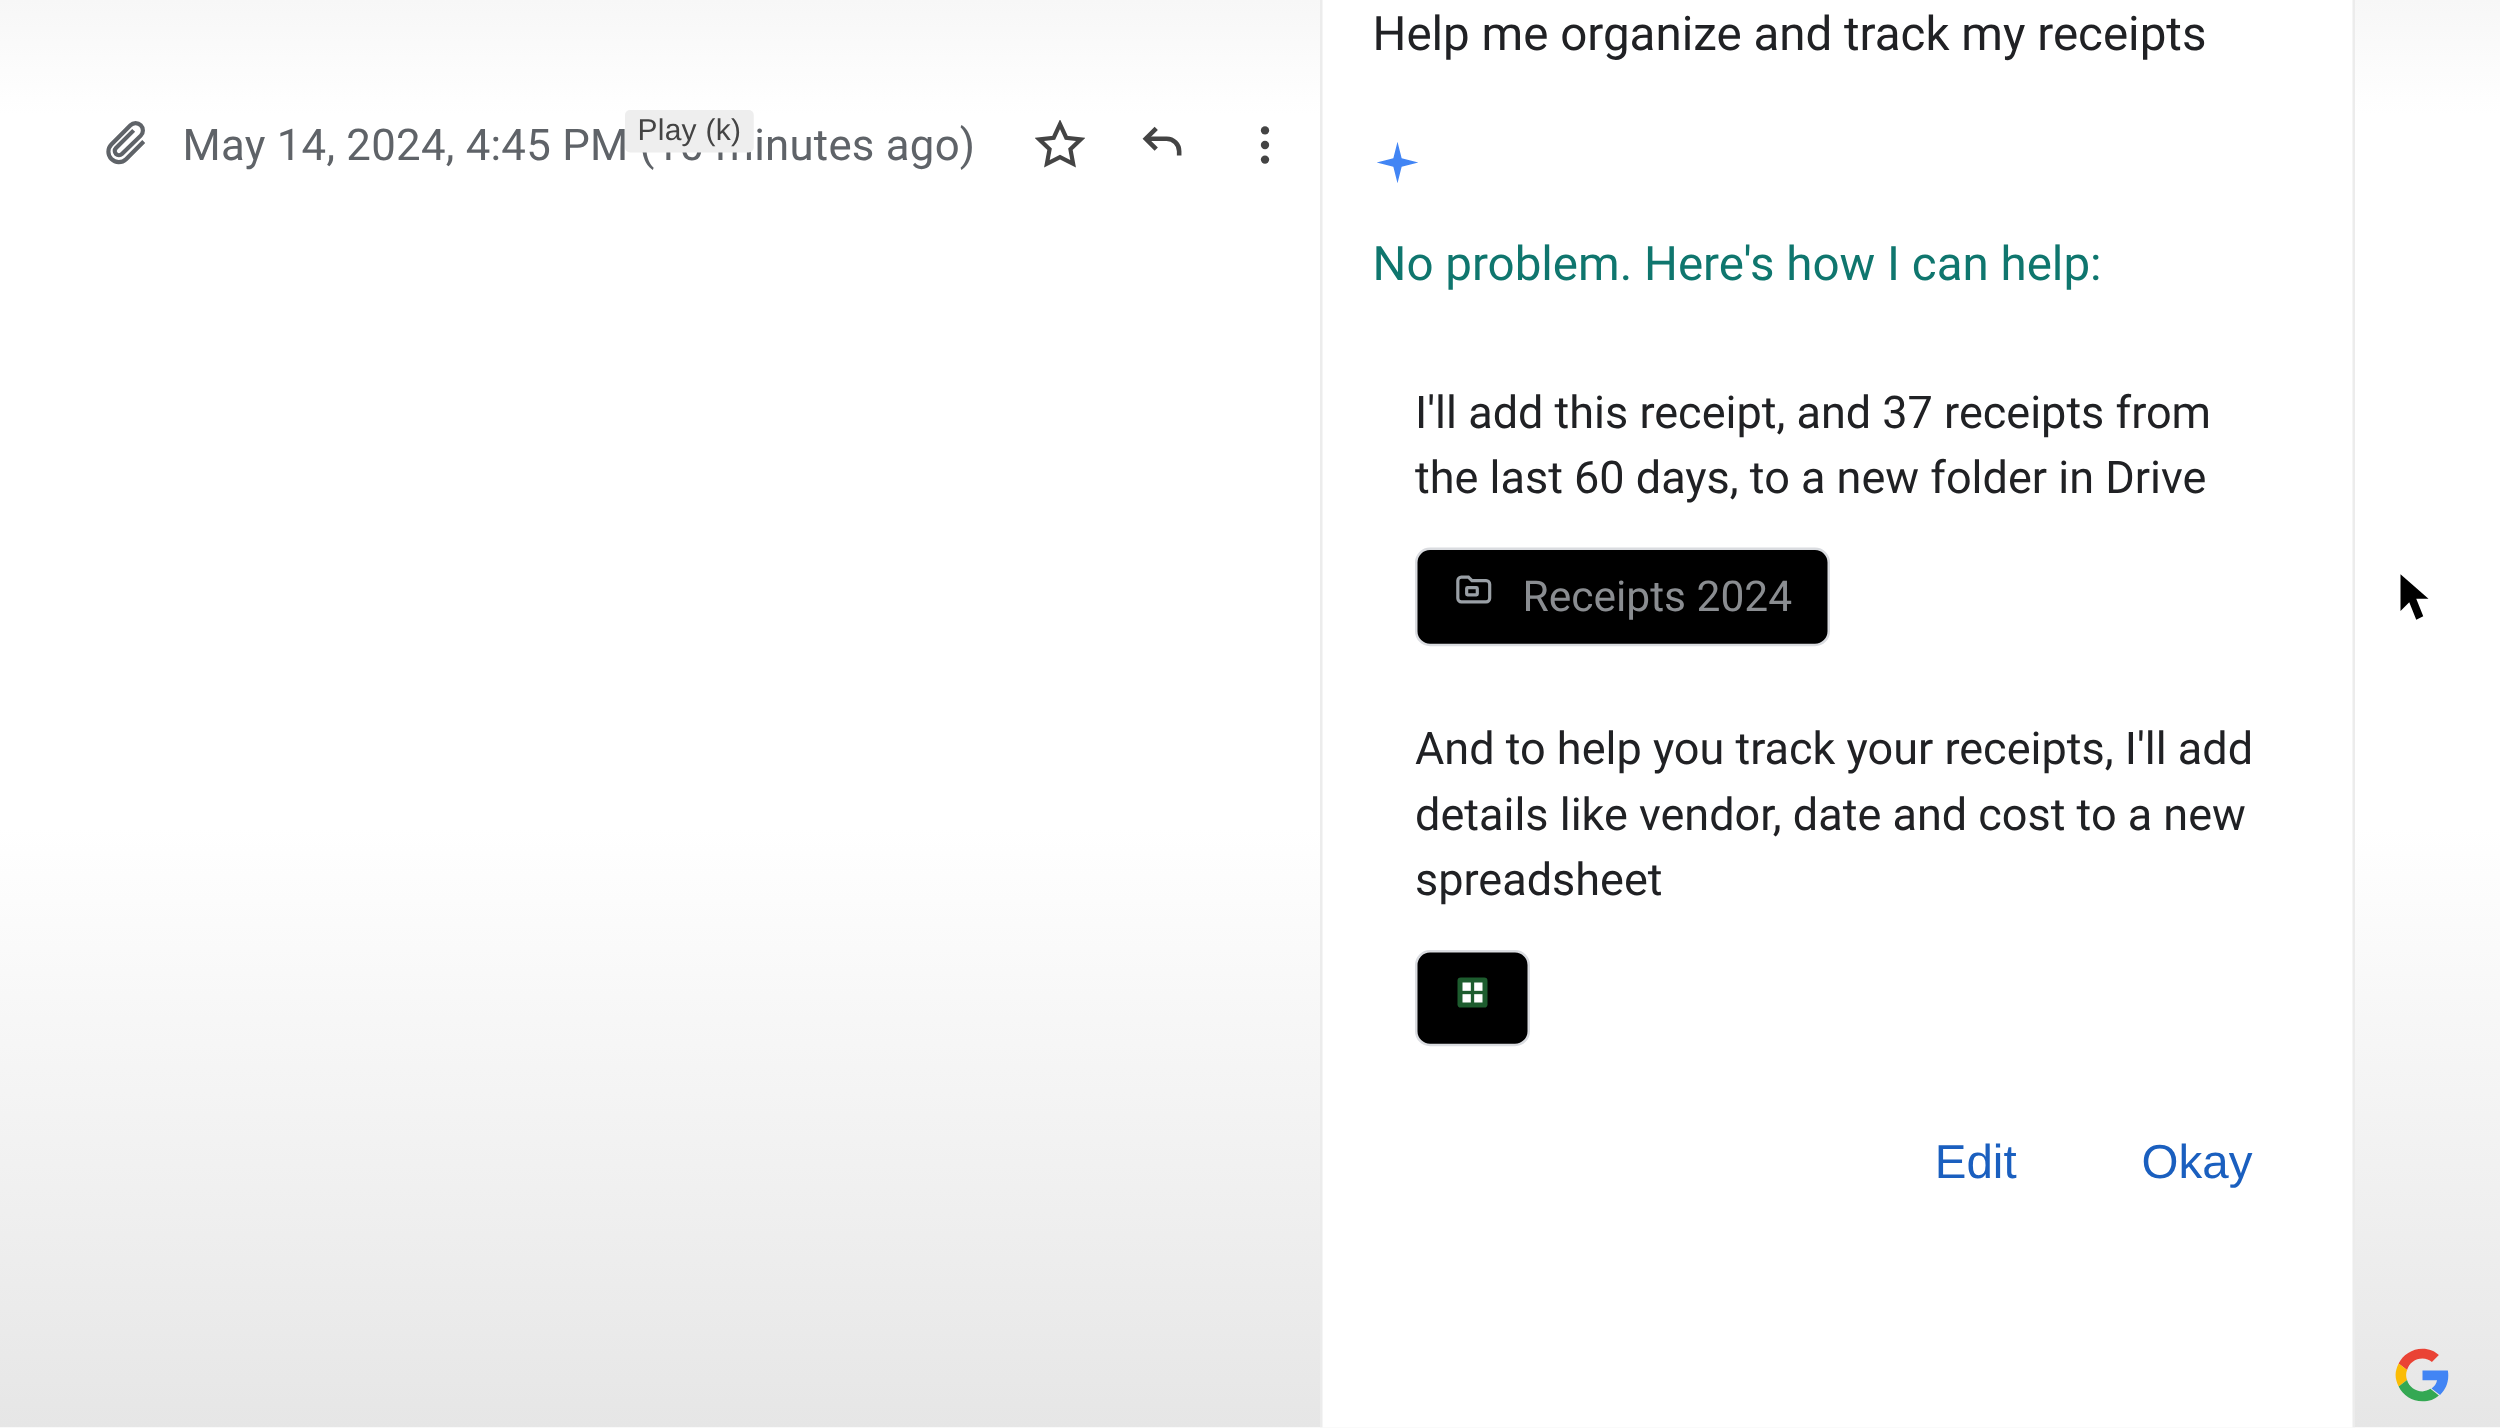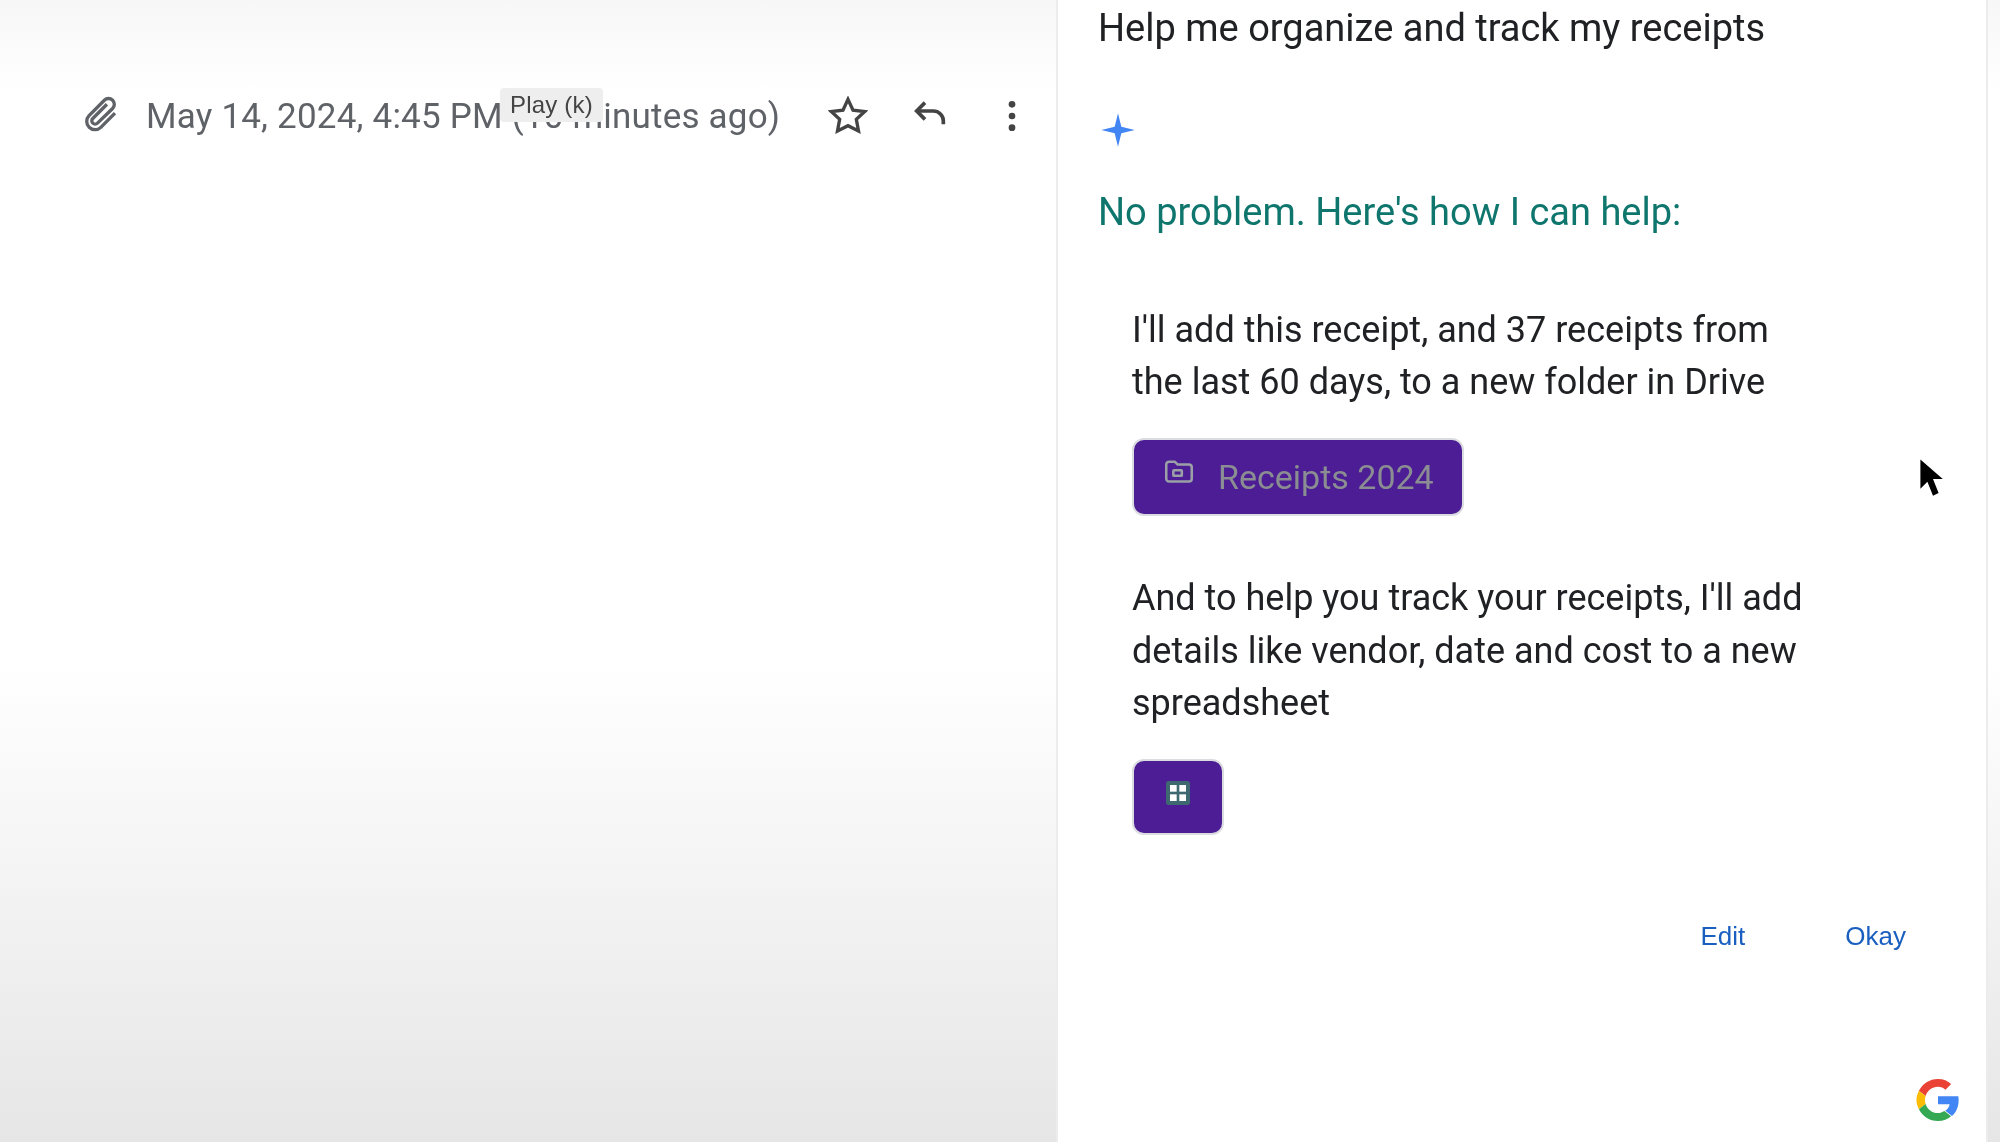--- a/index.html
+++ b/index.html
@@ -67,21 +67,21 @@
     color: #202124;
     line-height: 1.6;
   }
   .email-body p { margin-bottom: 44px; }
 
   
   .panel {
     position: absolute;
     top: 0;
     left: 1056px;
-    width: 932px;
+    width: 828px;
     height: 100%;
     background: #fff;
     border-left: 2px solid #ececec;
     border-right: 2px solid #ececec;
     padding: 0 40px 0 40px;
   }
   .user-prompt {
     font-size: 38px;
     color: #202124;
     margin-top: 6px;
@@ -107,33 +107,33 @@
     display: inline-flex;
     align-items: center;
     gap: 22px;
     border: 2px solid #dadce0;
     border-radius: 12px;
     padding: 16px 28px;
     font-size: 34px;
     color: #8a8d91;
     margin: 0 0 56px 34px;
     cursor: pointer;
-    background: #4c1d95;
+    background: #000000;
   }
   .chip svg { width: 34px; height: 34px; }
   .chip-sheets svg { width: 32px; height: 32px; }
   .actions-row {
     position: absolute;
     bottom: 190px;
     right: 80px;
     display: flex;
     gap: 100px;
   }
   .text-btn {
-    font-size: 26px;
+    font-size: 38px;
     color: #1a5fbf;
     font-weight: 500;
     cursor: pointer;
     background: none;
     border: none;
   }
 
   
   .cursor {
     position: absolute;

